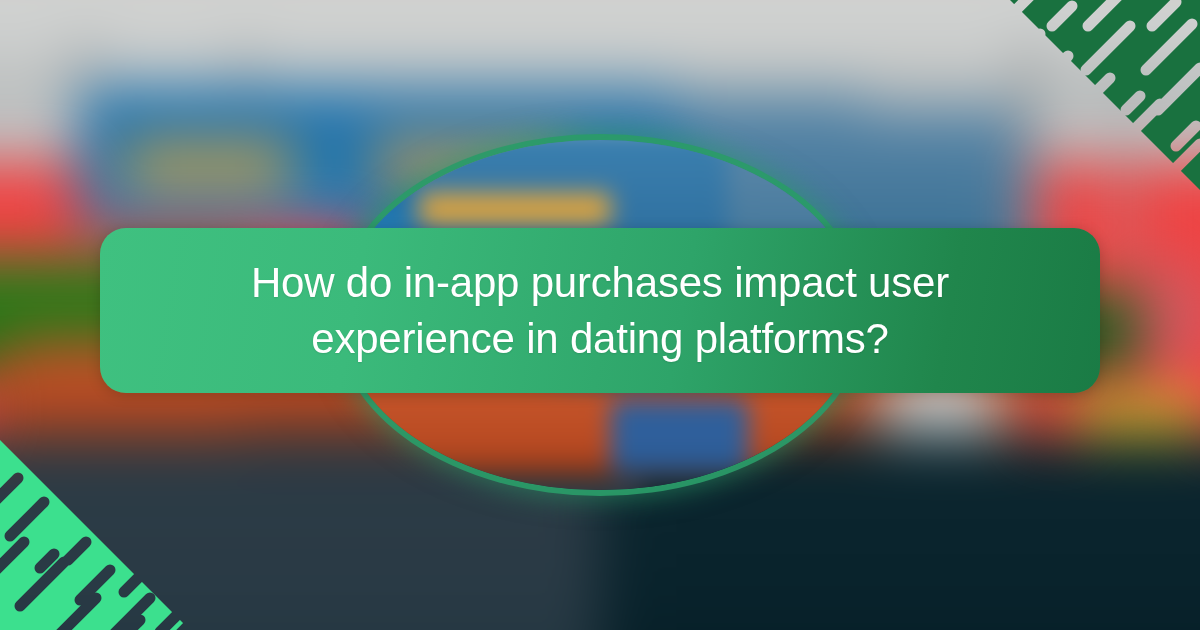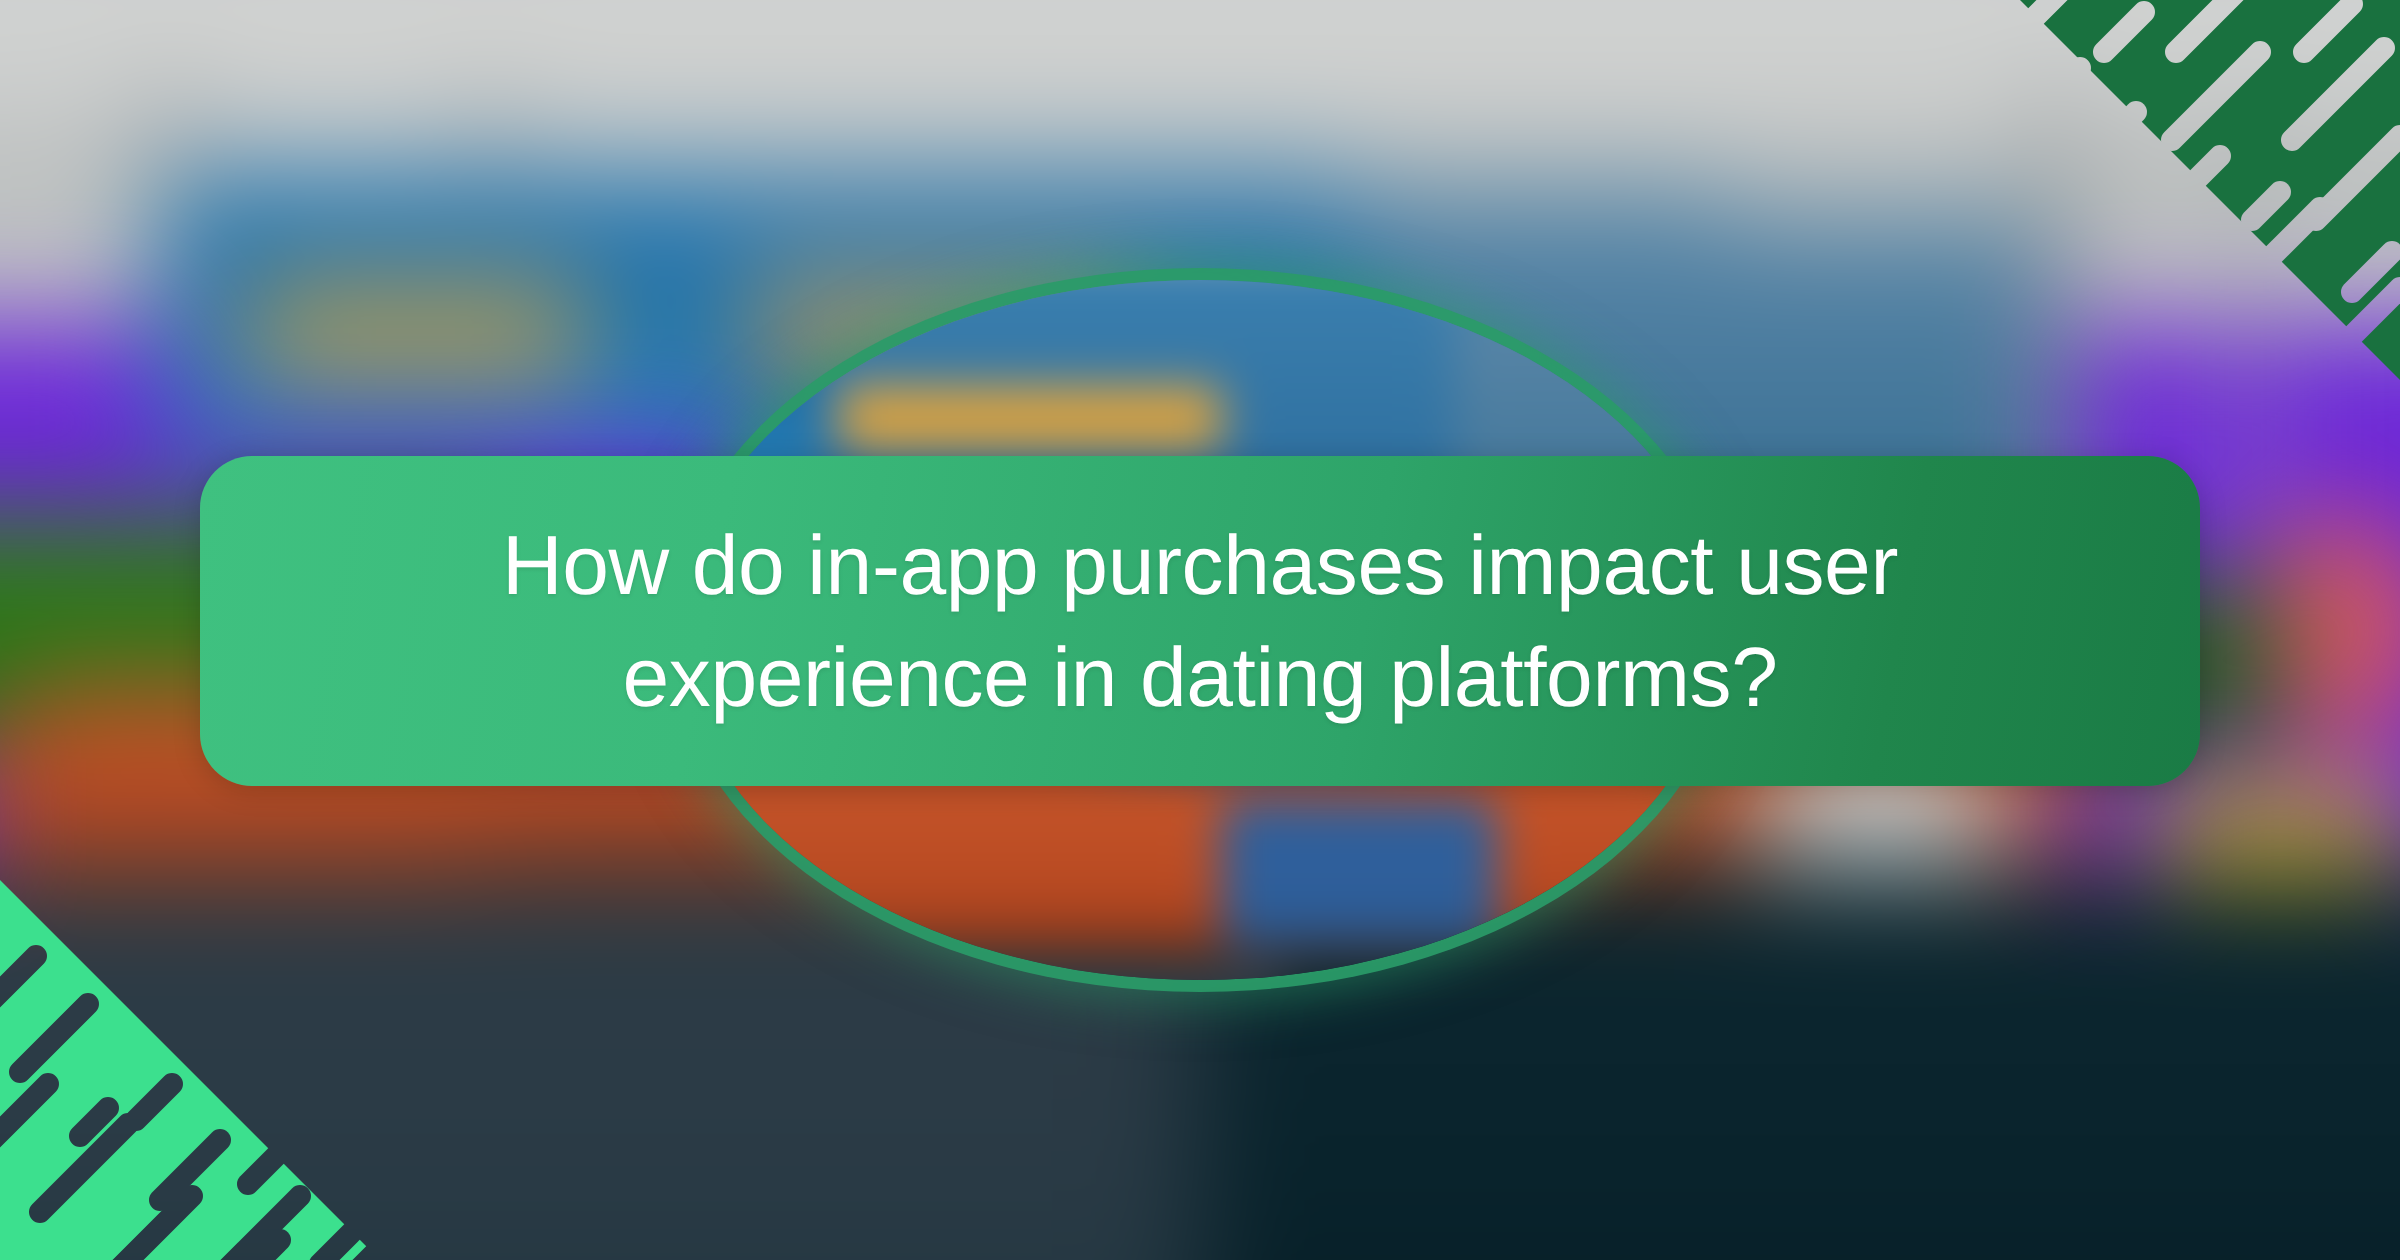--- a/index.html
+++ b/index.html
@@ -10,21 +10,21 @@
   }
   body {
     font-family: "Liberation Sans", sans-serif;
   }
 
   .og-card {
     position: relative;
     width: 1200px;
     height: 630px;
     overflow: hidden;
-    background: #6d28d9;
+    background: #ef4444;
   }
 
   
   .photo-bg {
     position: absolute;
     inset: -40px;
     overflow: hidden;
   }
   .photo-layer {
     position: absolute;

